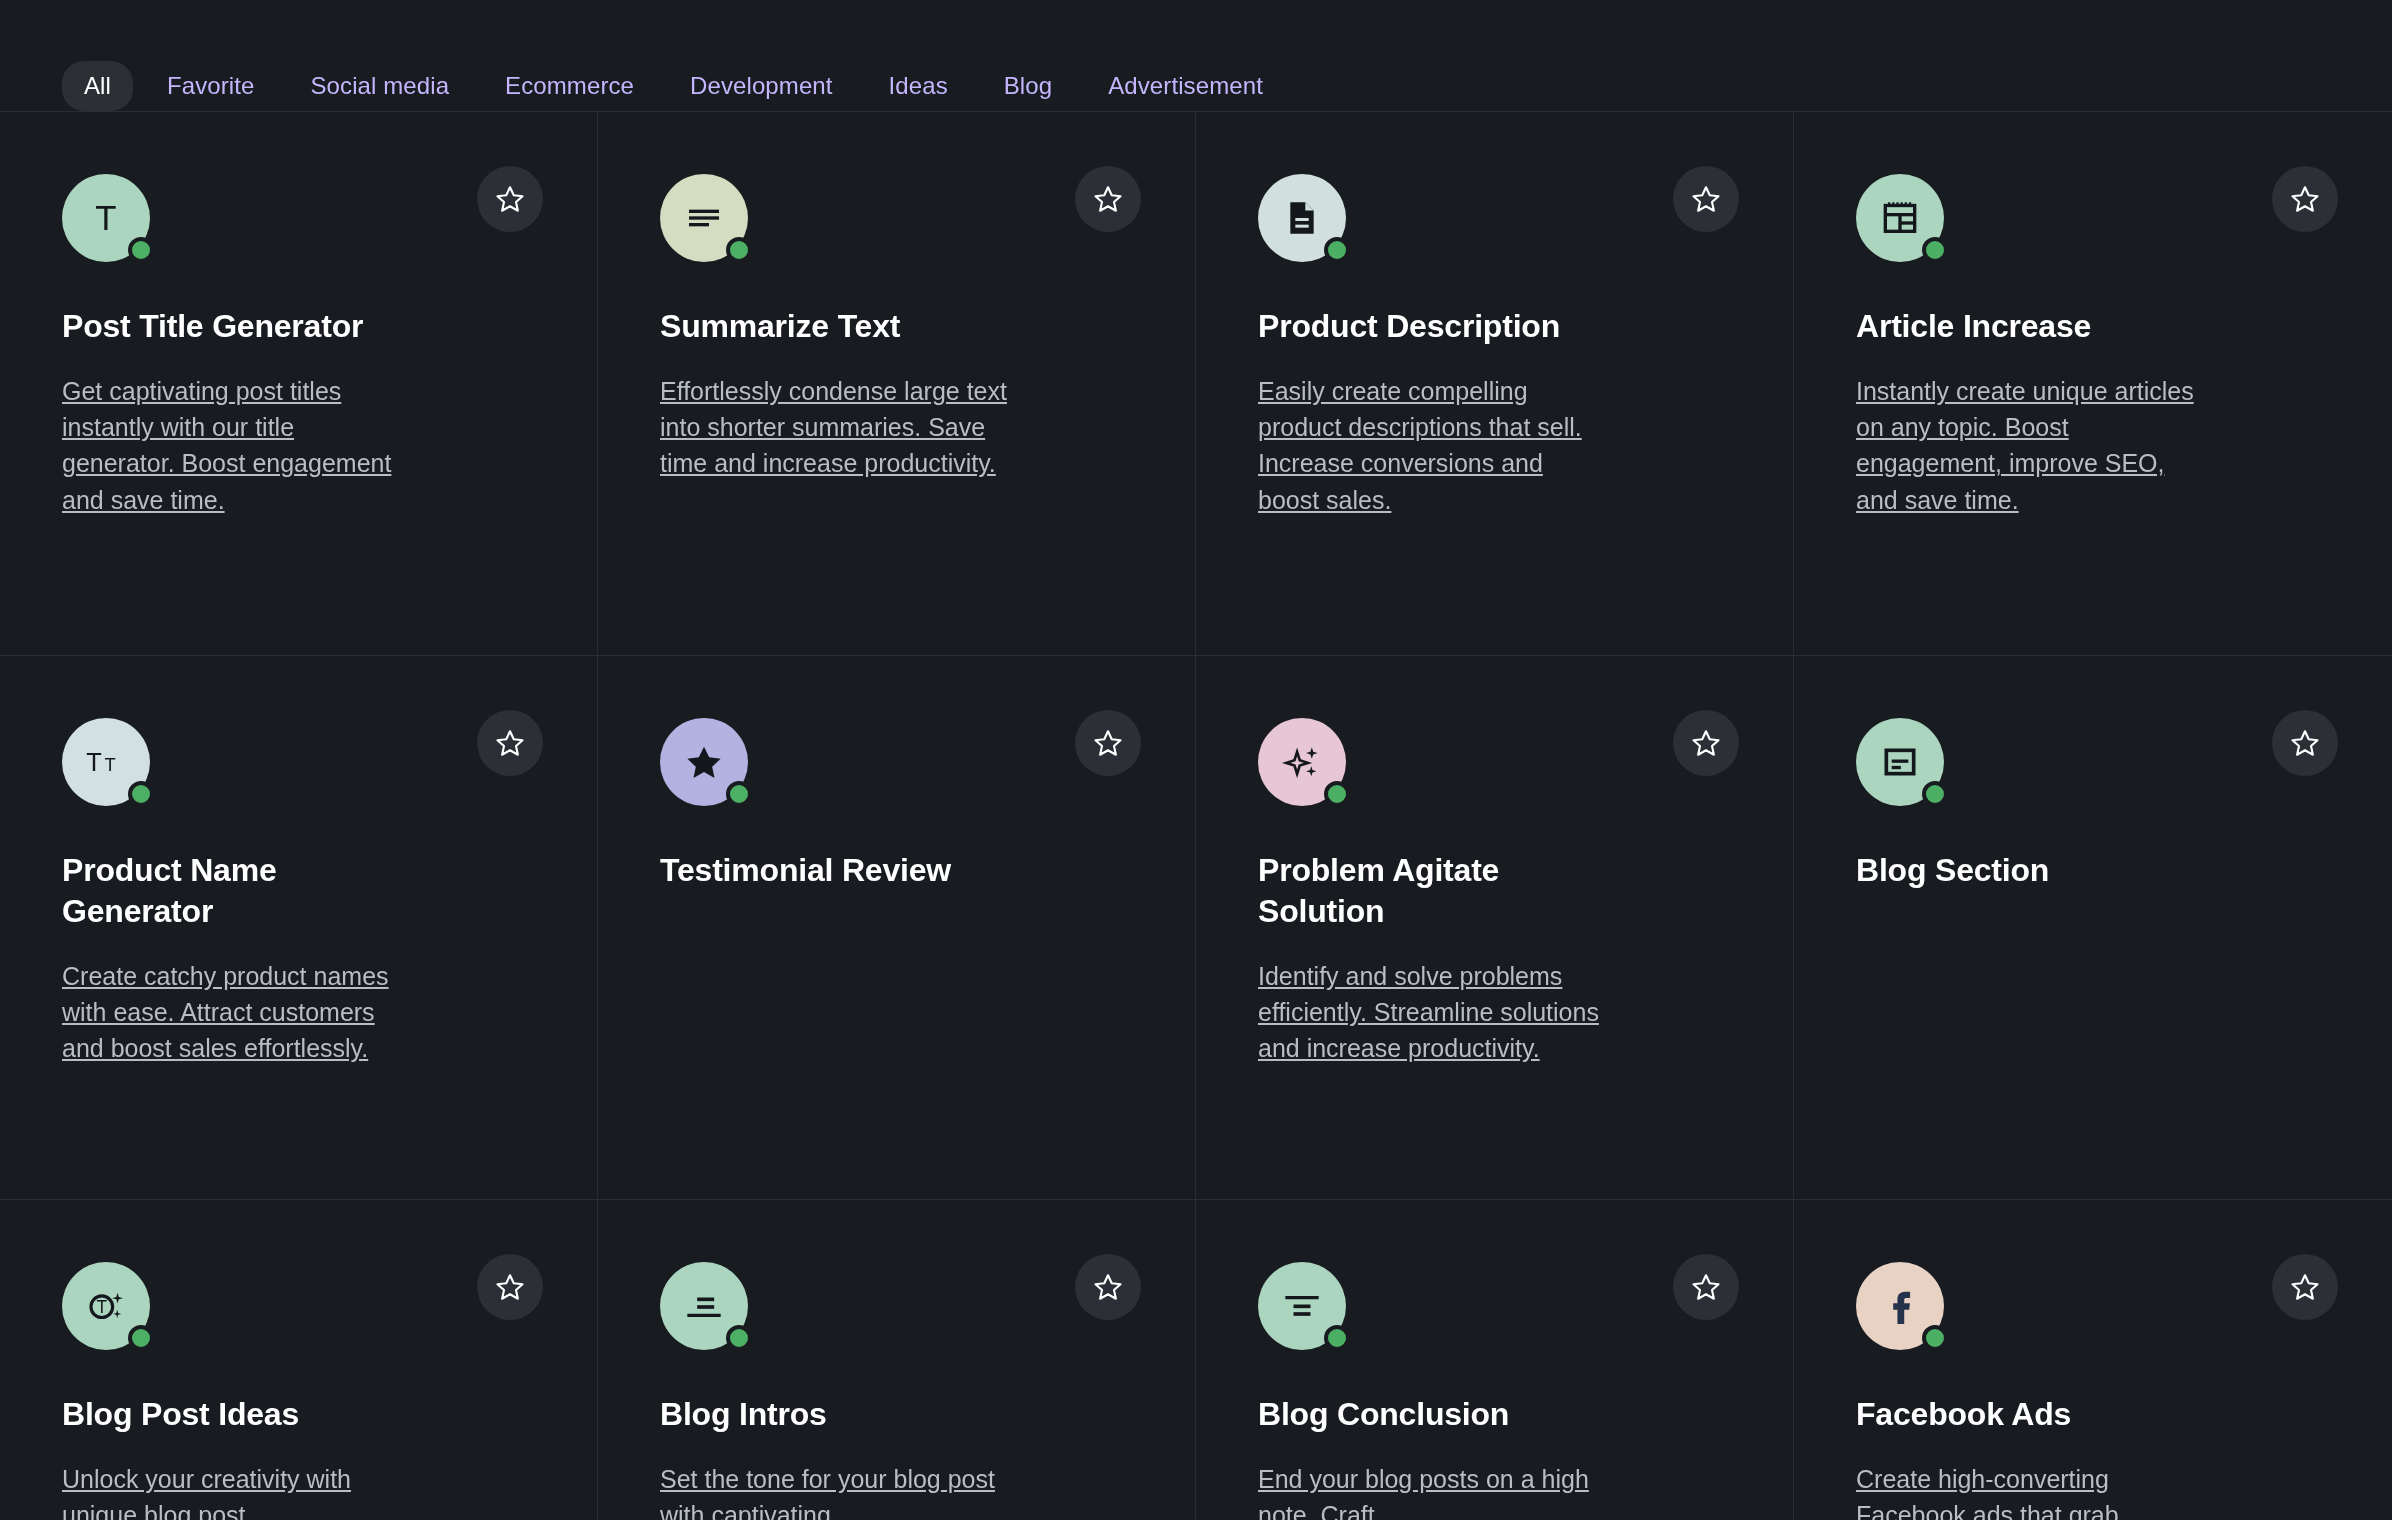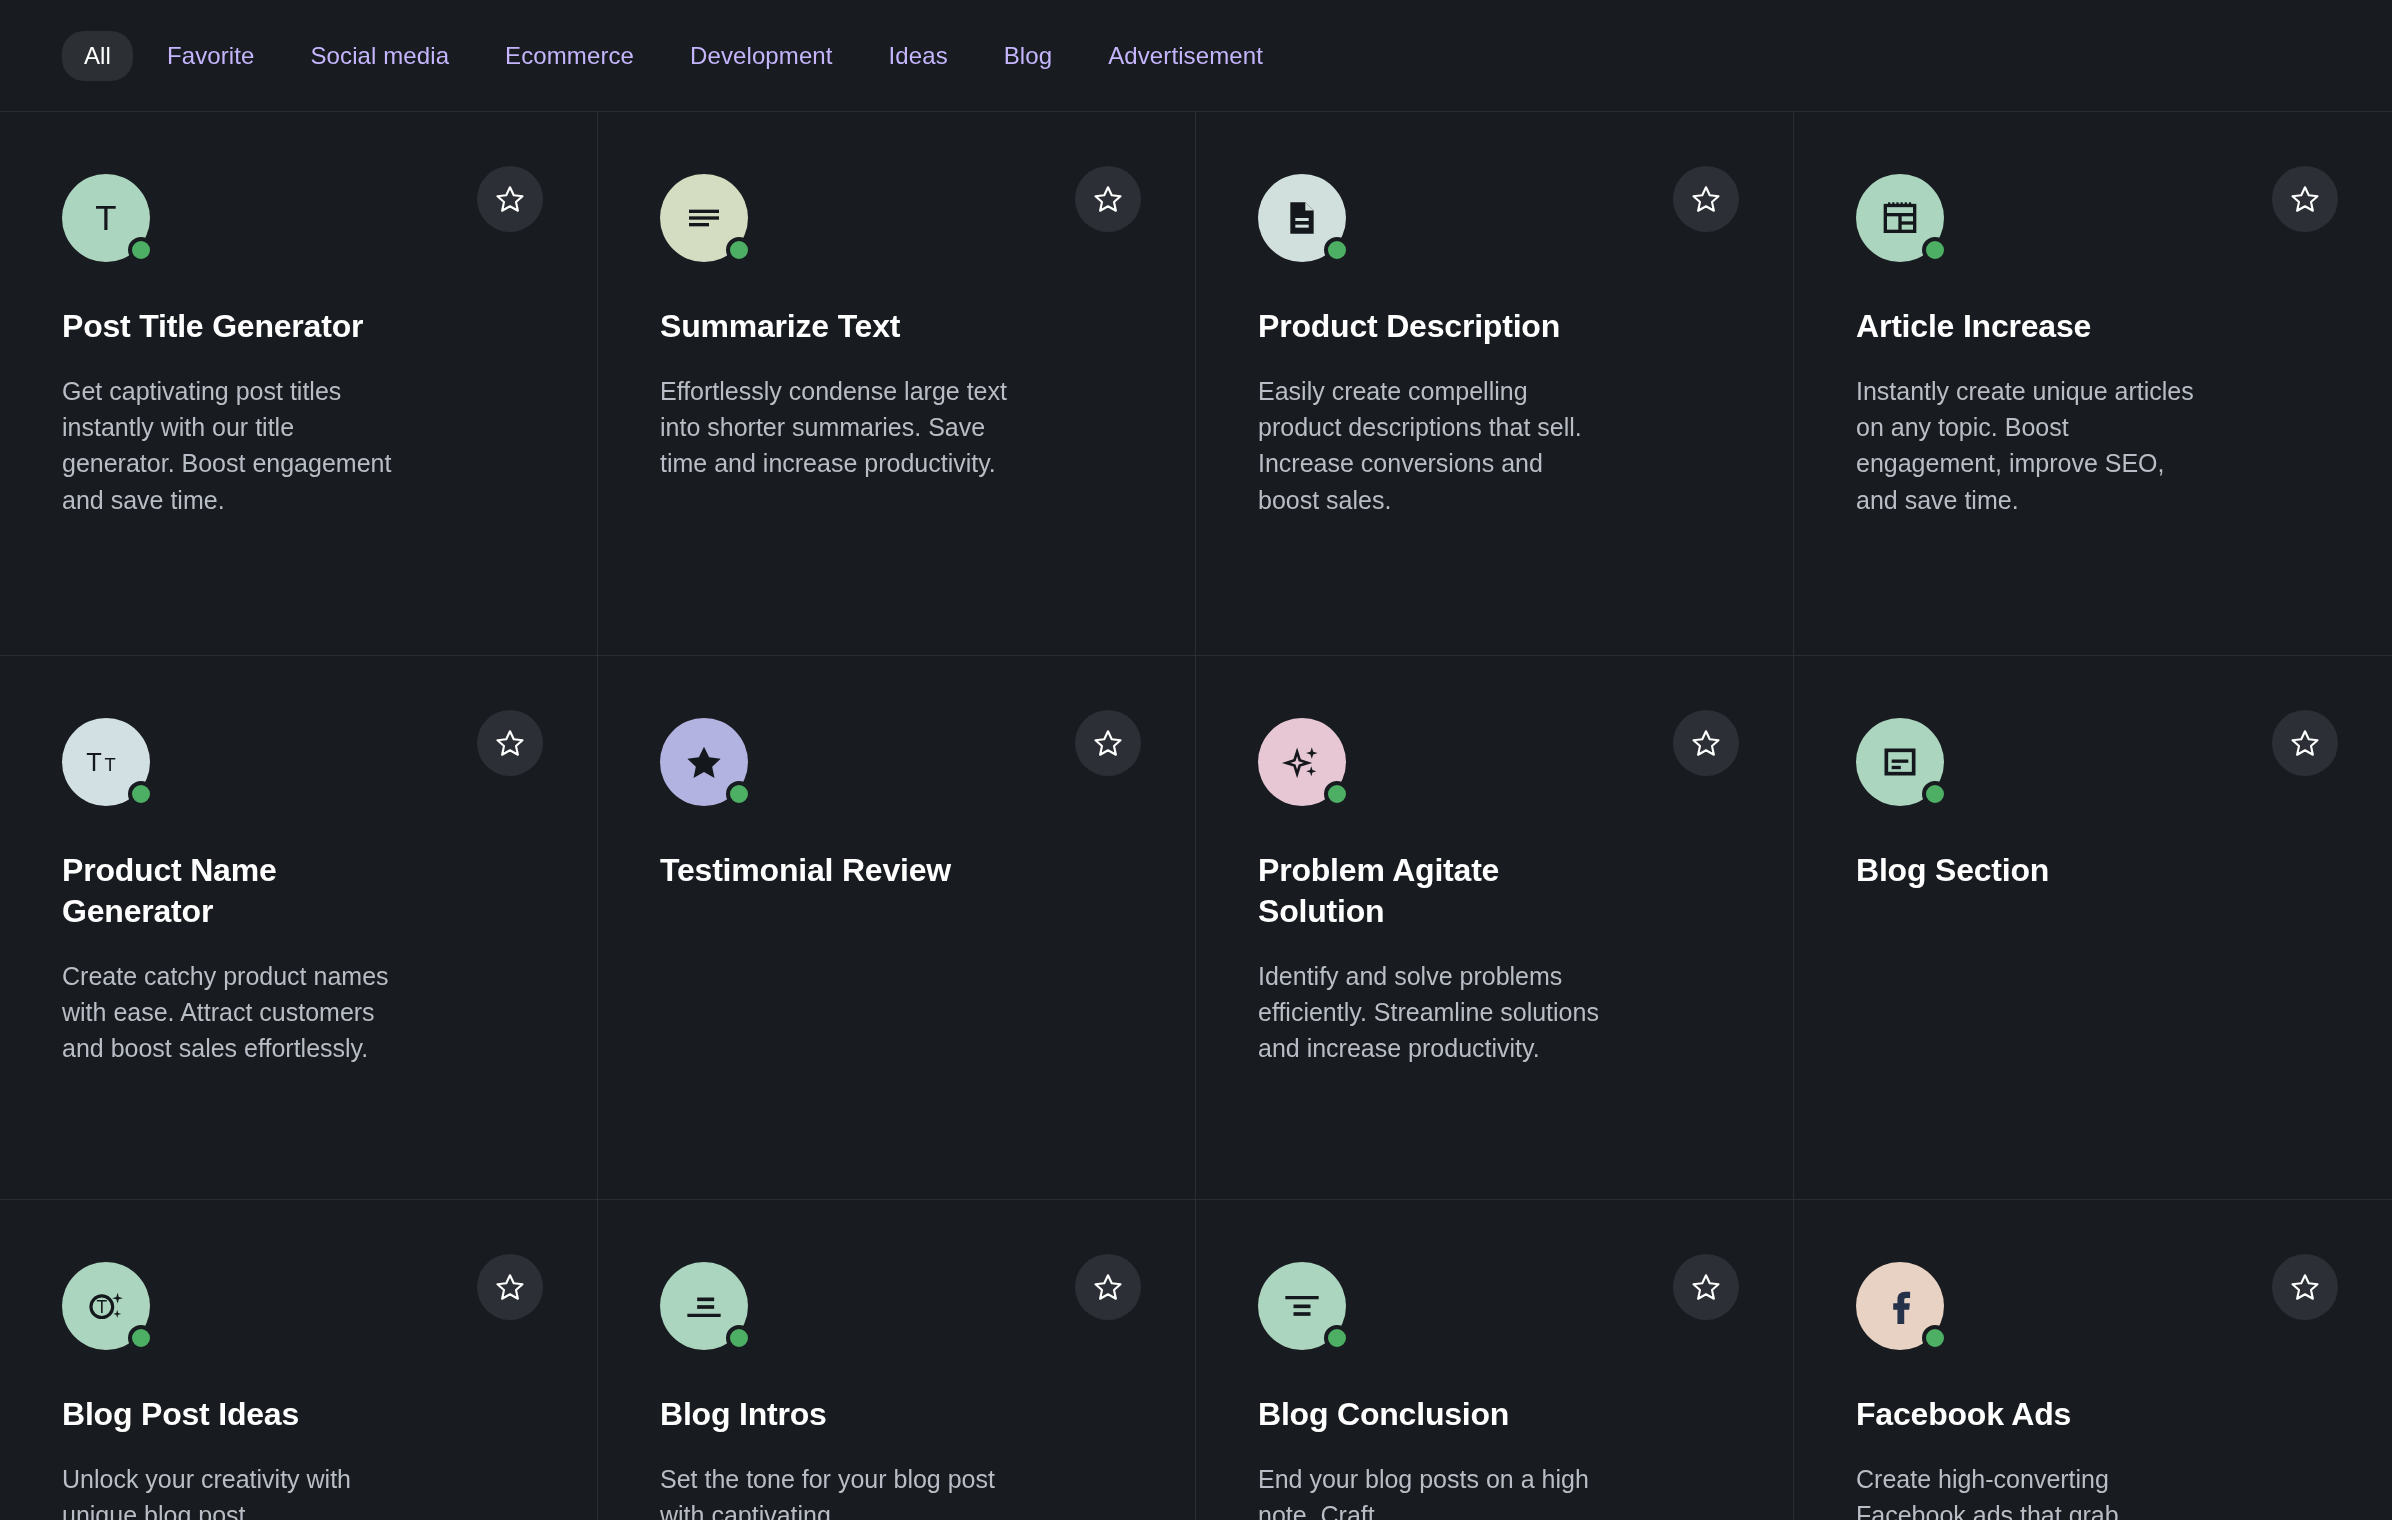--- a/index.html
+++ b/index.html
@@ -14,21 +14,21 @@
     background: #181b1f;
     font-family: "Liberation Sans", sans-serif;
     color: #ffffff;
     -webkit-font-smoothing: antialiased;
   }
 
   
   .tabbar {
     height: 112px;
     display: flex;
-    align-items: center;
+    align-items: flex-end;
     padding-left: 62px;
     gap: 12px;
     background: #181b1f;
     border-bottom: 1px solid #2a2d33;
   }
 
   .tab {
     font-size: 24px;
     line-height: 1;
     color: #c4b5fd;
@@ -99,20 +99,21 @@
     margin-bottom: 26px;
     max-width: 330px;
     margin-top: 9px;
   }
 
   .card-desc {
     font-size: 25px;
     line-height: 1.45;
     color: #b9bec6;
     max-width: 350px;
+    text-decoration: underline;
   }
 
   
   .fav-btn {
     position: absolute;
     top: 54px;
     right: 54px;
     width: 66px;
     height: 66px;
     border-radius: 50%;

